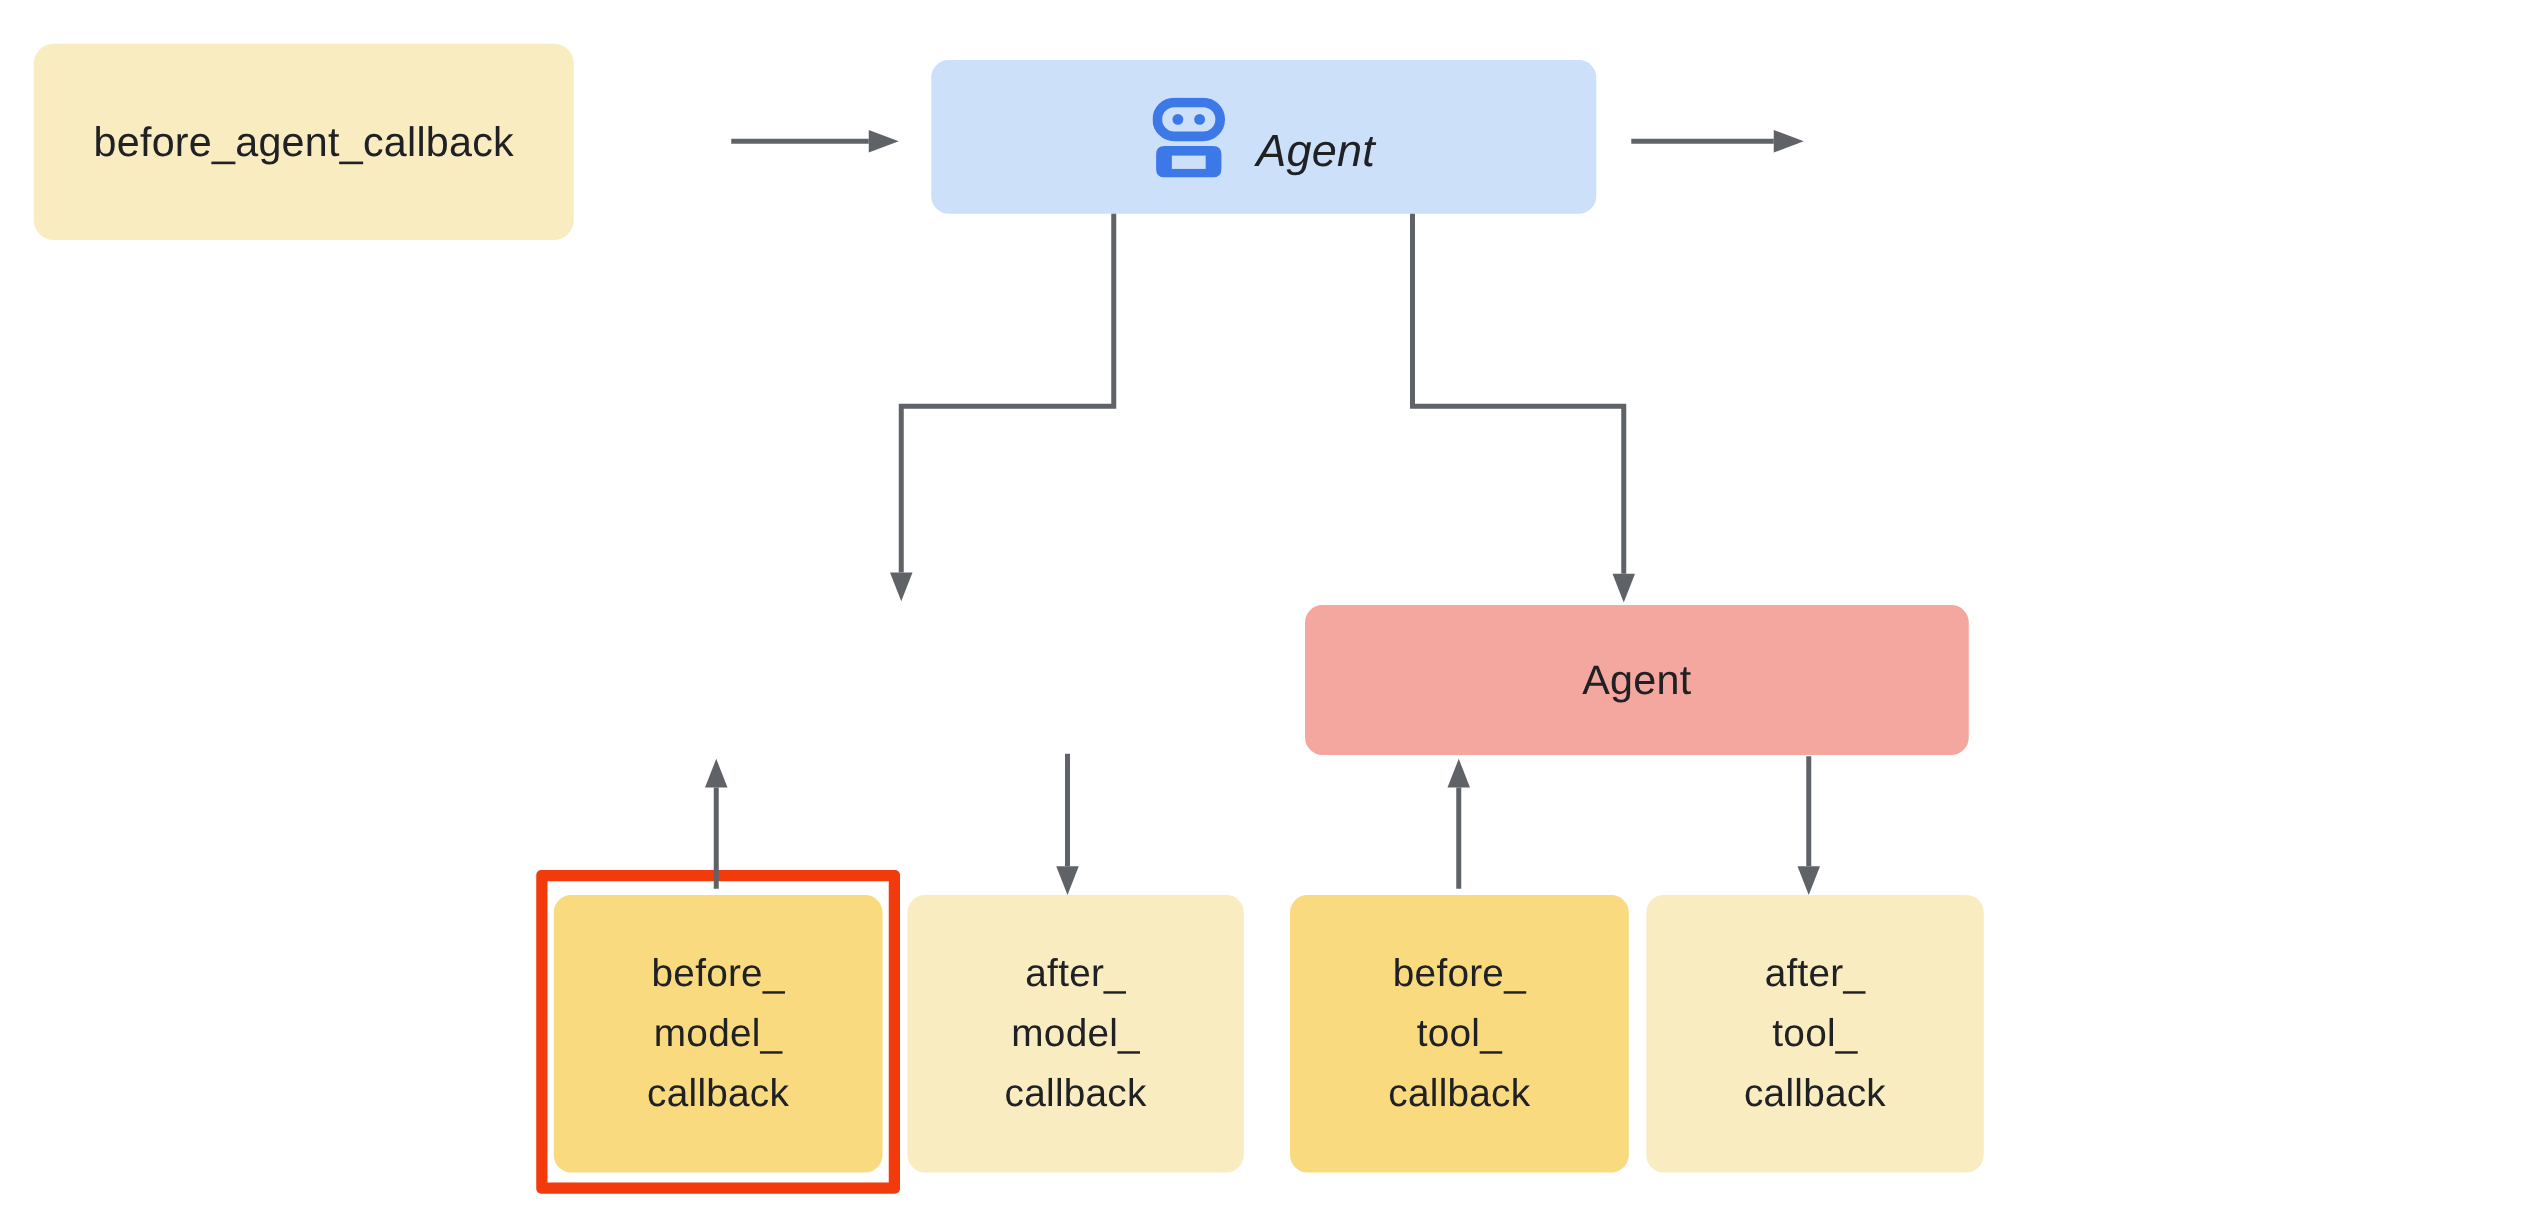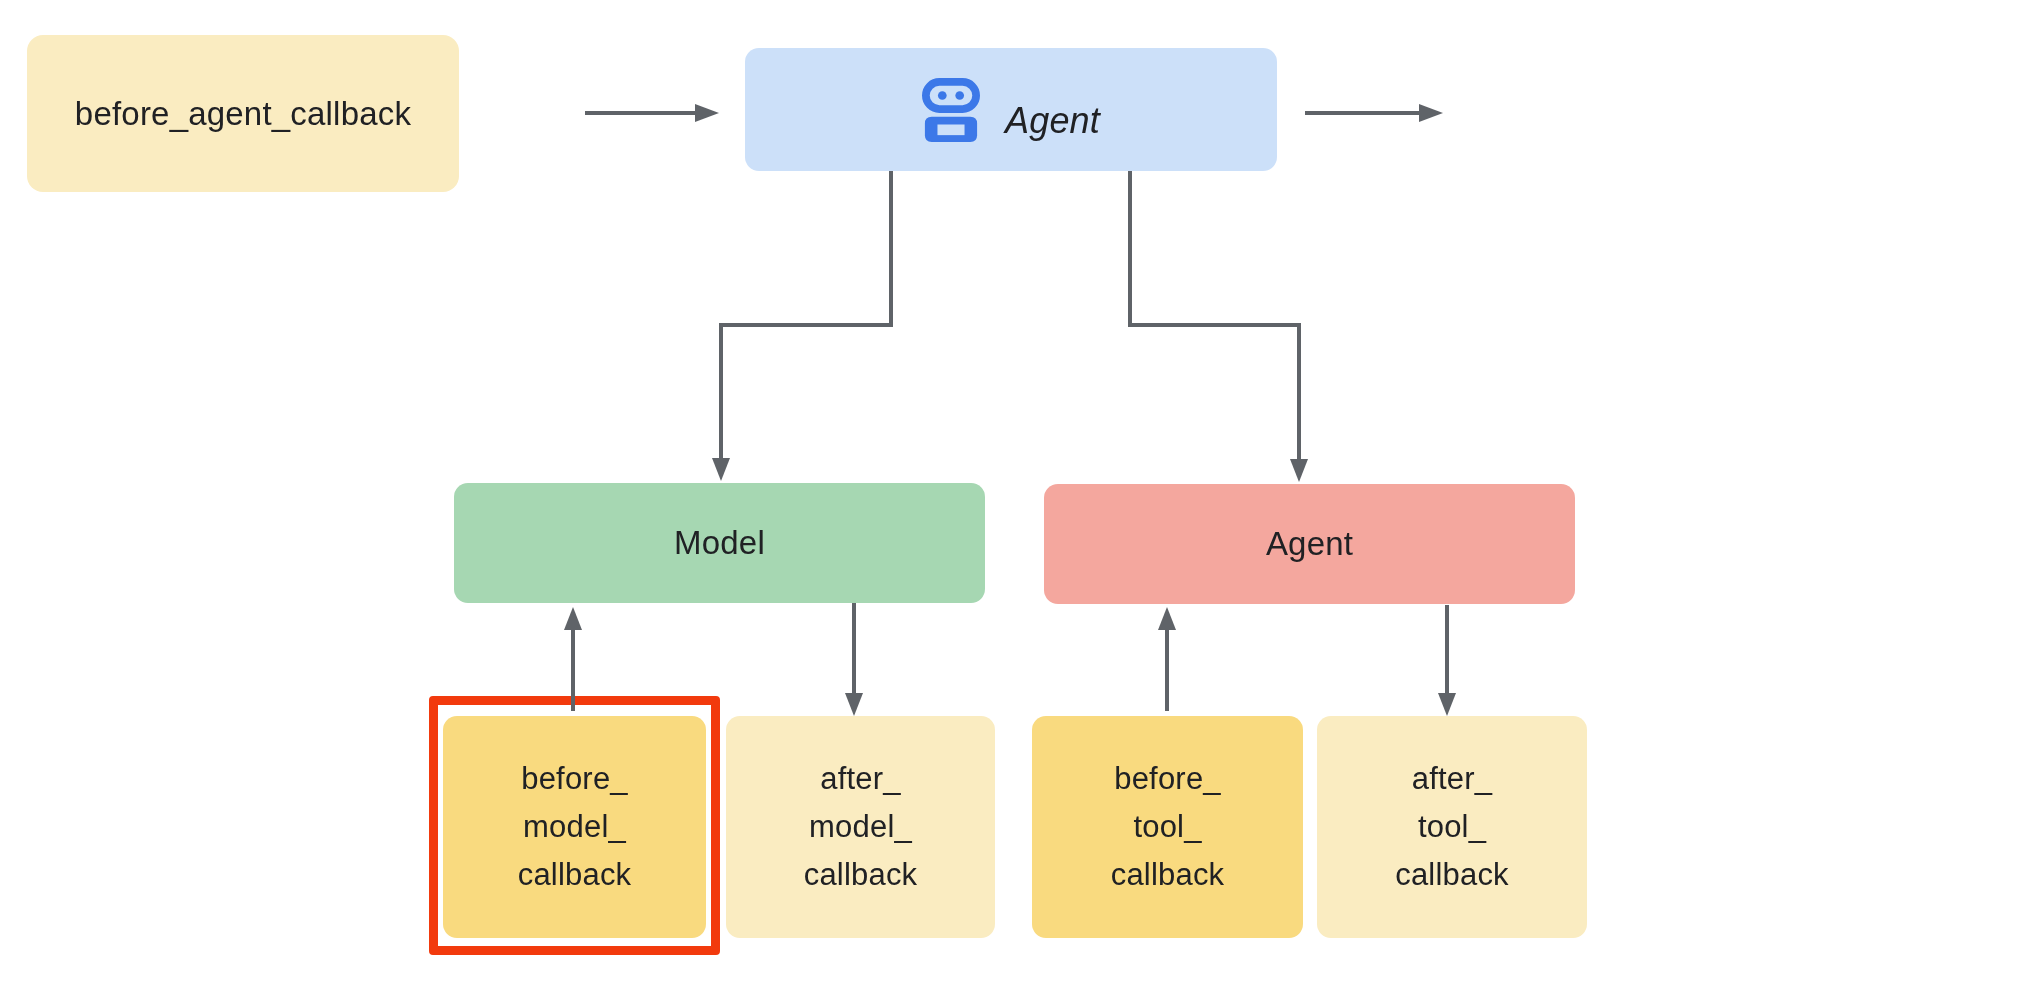--- a/index.html
+++ b/index.html
@@ -86,23 +86,20 @@
         <circle cx="21" cy="18" r="4.5" fill="#3C78E8"></circle>
         <circle cx="39" cy="18" r="4.5" fill="#3C78E8"></circle>
         <path d="M10,40 L50,40 Q57,40 57,47 L57,59 Q57,66 50,66 L10,66 Q3,66 3,59 L3,47 Q3,40 10,40 Z" fill="#3C78E8"></path>
         <rect x="16" y="48" width="28" height="11" fill="#CCE0F9"></rect>
       </svg>
       <span>Agent</span>
     </span>
   </div>
 
 
-  <div class="node n-model">
-    <span>Model</span>
-  </div>
 
   <div class="node n-tools">
     <span>Agent</span>
   </div>
 
   <div class="node dark callback-sm n-before-model">
     <span>before_</span>
     <span>model_</span>
     <span>callback</span>
   </div>

